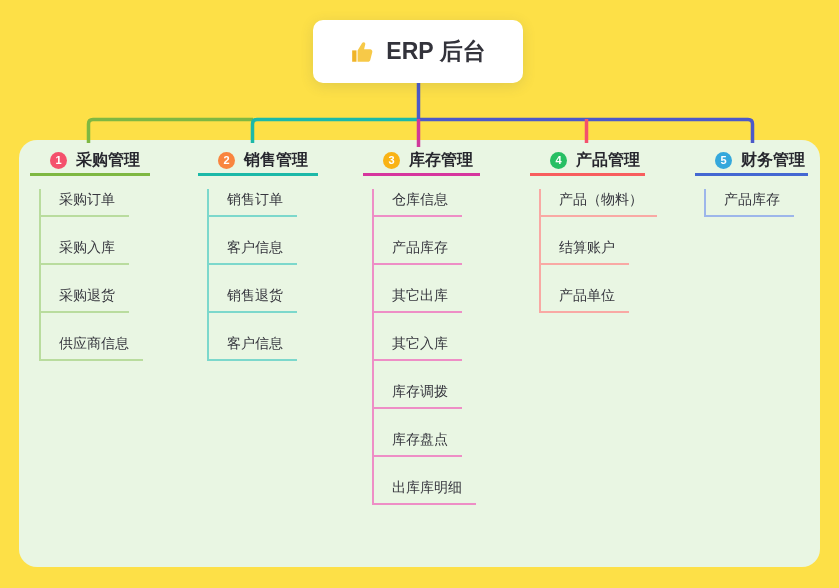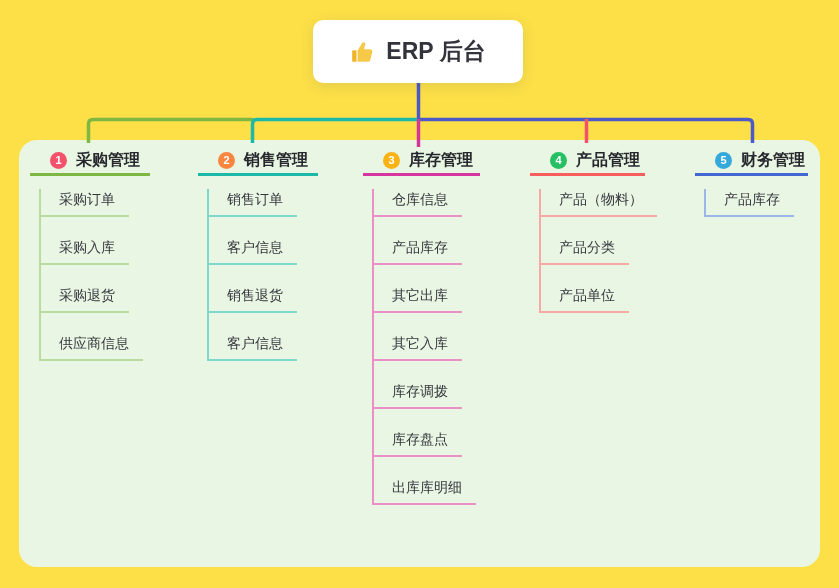--- a/index.html
+++ b/index.html
@@ -113,21 +113,21 @@
     </div>
   </div>
 
   <div class="branch b4">
     <div class="branch-title w4">
       <span class="badge">4</span>
       <span>产品管理</span>
     </div>
     <div class="children">
       <div class="child">产品（物料）</div>
-      <div class="child">产品分类</div>
+      <div class="child">结算账户</div>
       <div class="child">产品单位</div>
     </div>
   </div>
 
   <div class="branch b5">
     <div class="branch-title w5">
       <span class="badge">5</span>
       <span>财务管理</span>
     </div>
     <div class="children">

